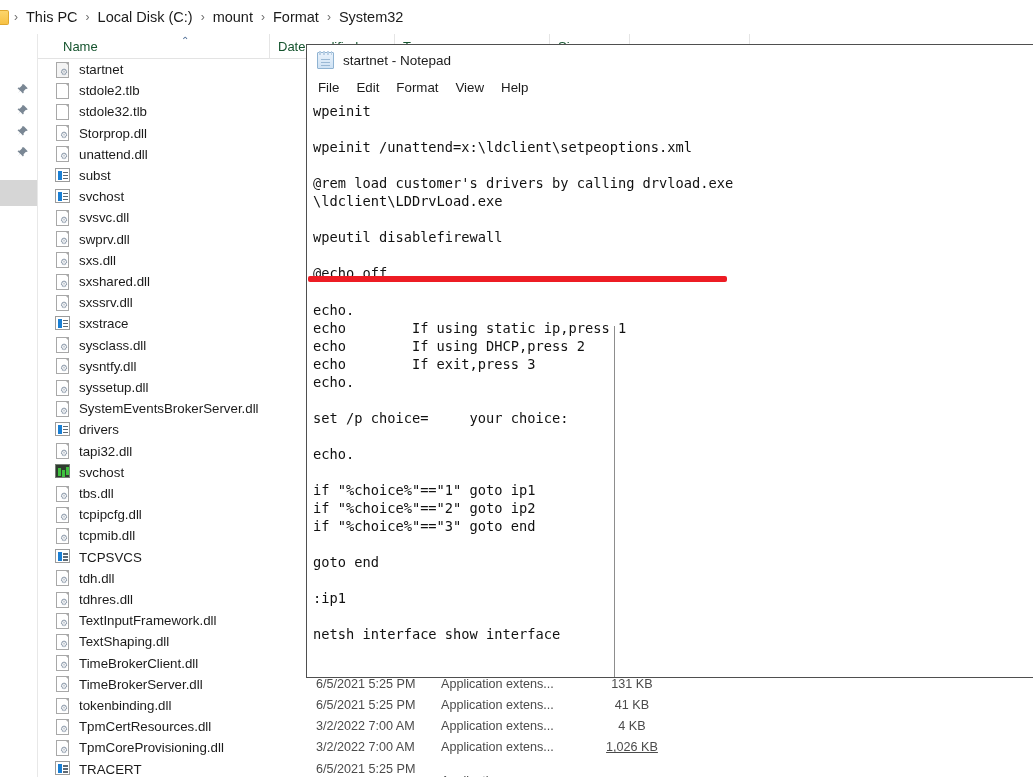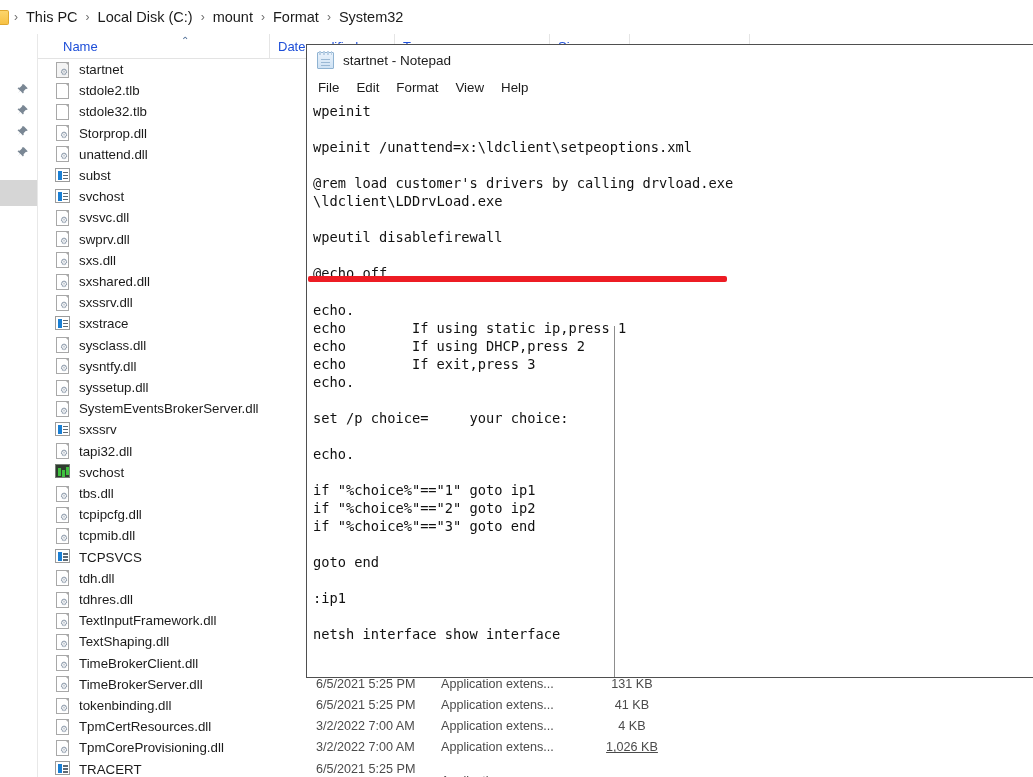--- a/index.html
+++ b/index.html
@@ -52,21 +52,21 @@
     position: absolute;
     left: 0; top: 34px;
     width: 1033px; height: 25px;
     background: #ffffff;
     border-bottom: 1px solid #e3e3e3;
   }
   .col-head-cell {
     position: absolute;
     top: 0; height: 25px;
     font-size: 13px;
-    color: #1d4ed8;
+    color: #14532d;
     display: flex;
     align-items: center;
     padding-left: 8px;
     border-right: 1px solid #e5e5e5;
     white-space: nowrap;
     overflow: hidden;
   }
   .sort-caret {
     position: absolute;
     left: 181px; top: 36px;
@@ -492,21 +492,21 @@
           <div class="ic-doc">
             <span class="ic-dll-gear">⚙</span>
           </div>
         </div>
         <div class="file-name">SystemEventsBrokerServer.dll</div>
       </div>
       <div class="file-row" style="top: 360.4px;">
         <div class="file-icon">
           <div class="ic-exe"></div>
         </div>
-        <div class="file-name">sxssrv</div>
+        <div class="file-name">drivers</div>
       </div>
       <div class="file-row" style="top: 381.6px;">
         <div class="file-icon">
           <div class="ic-doc">
             <span class="ic-dll-gear">⚙</span>
           </div>
         </div>
         <div class="file-name">tapi32.dll</div>
       </div>
       <div class="file-row" style="top: 402.8px;">

